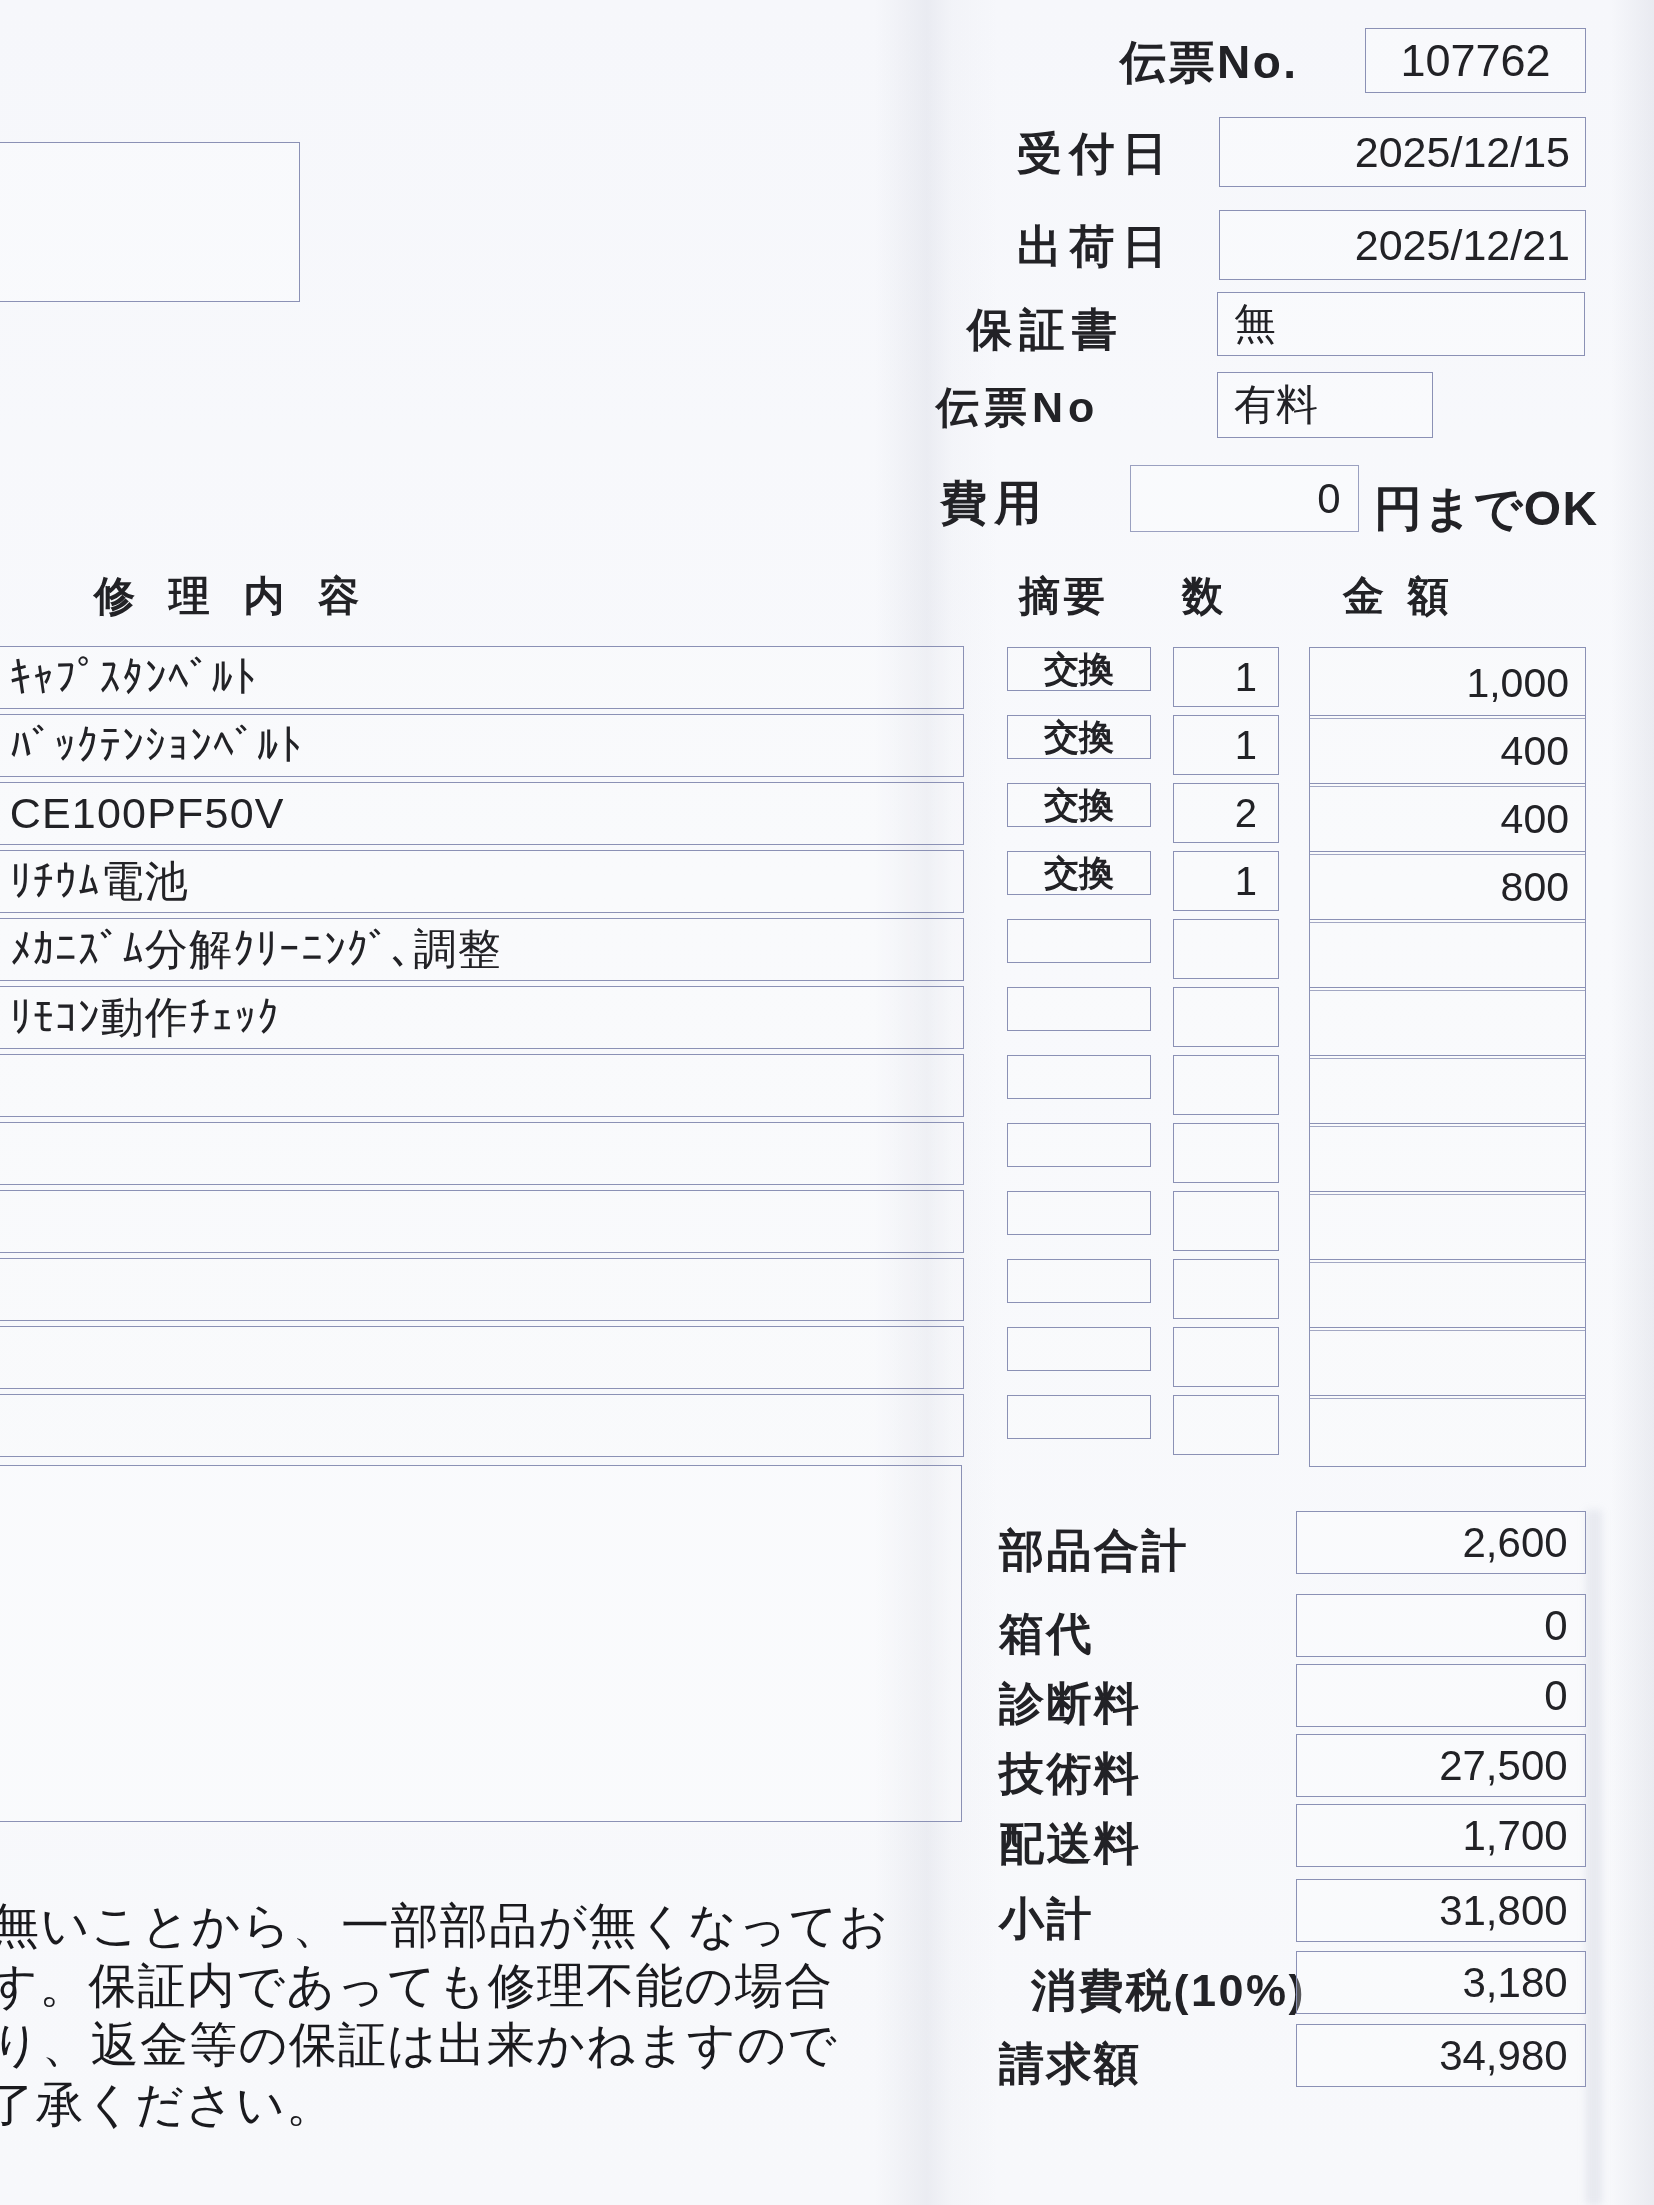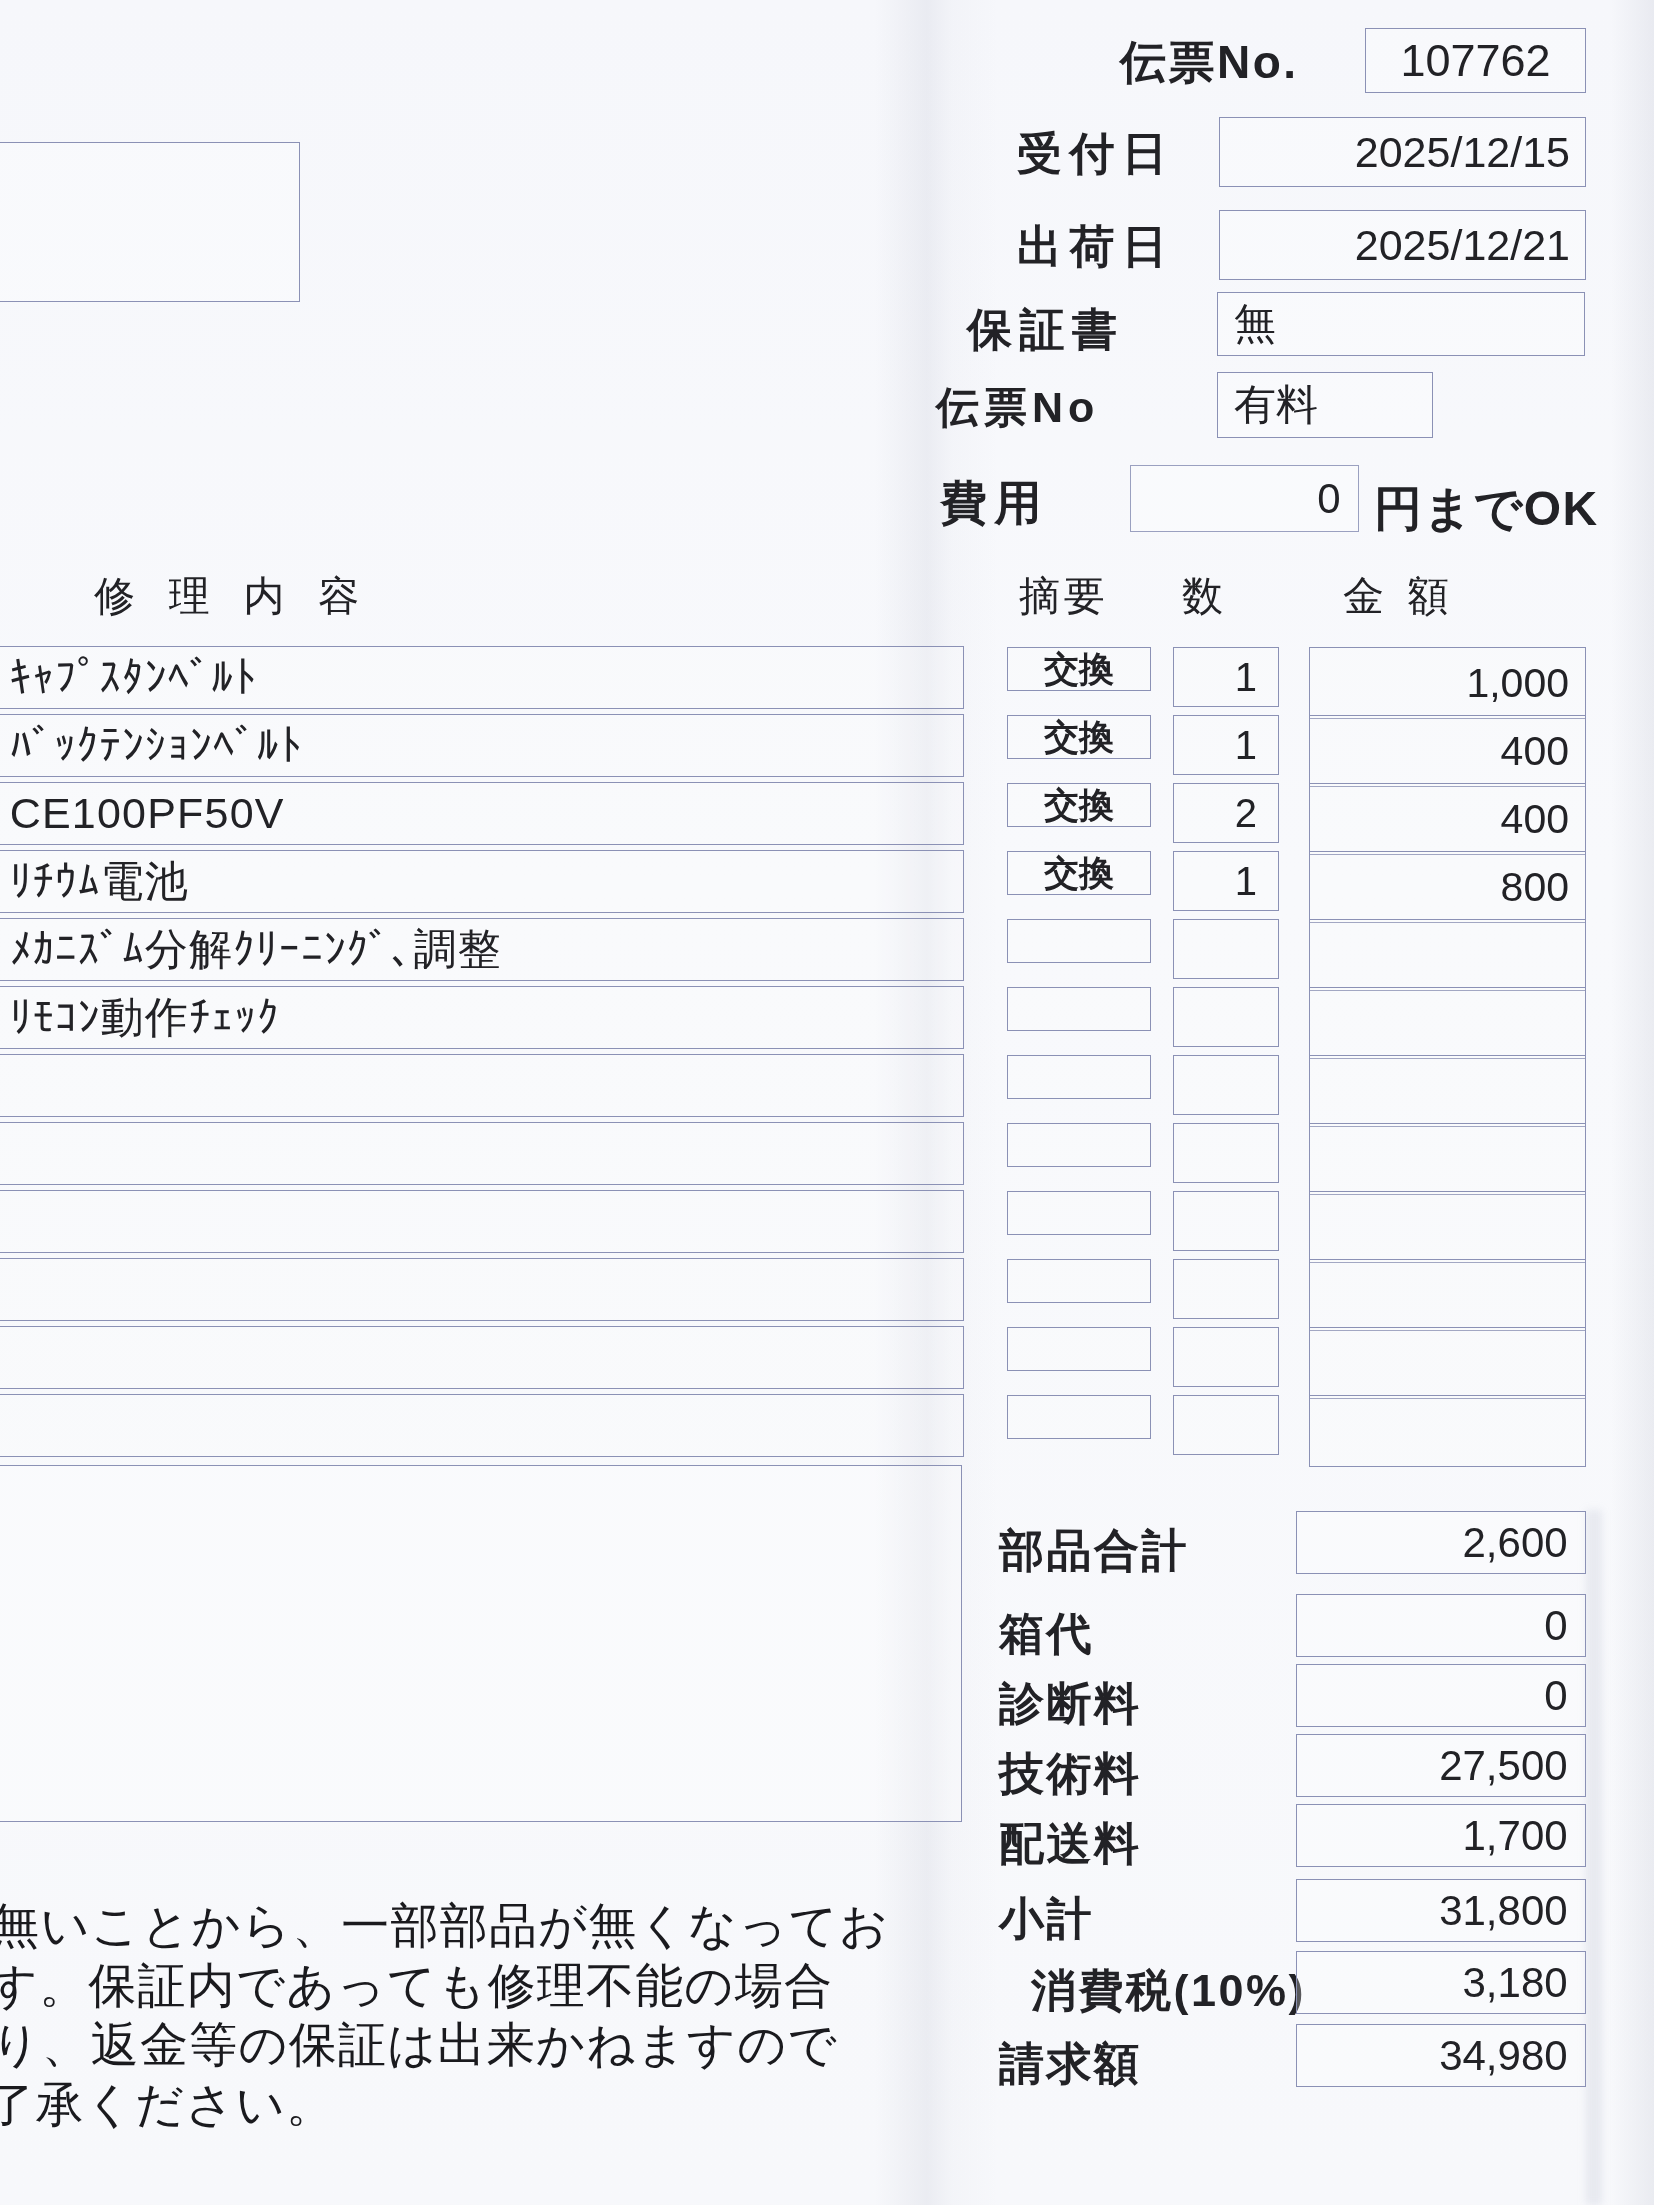--- a/index.html
+++ b/index.html
@@ -23,21 +23,21 @@
     background:linear-gradient(90deg,rgba(125,131,158,0) 0%,rgba(125,131,158,0.10) 42%,rgba(125,131,158,0.03) 62%,rgba(125,131,158,0) 100%);}
   .edge{position:absolute;top:0;bottom:0;right:0;width:43px;
     background:linear-gradient(90deg,rgba(115,121,148,0) 0%,rgba(115,121,148,0.10) 100%);}
   .streak{position:absolute;left:1586px;top:1510px;bottom:0;width:16px;
     background:rgba(138,144,170,0.14);filter:blur(4.3px);}
   .box{position:absolute;border:1.9px solid var(--bd);box-sizing:border-box;background:rgba(255,255,255,0.25);}
   .flabel{position:absolute;font-weight:700;white-space:nowrap;letter-spacing:7.5px;color:var(--ink);}
   .val{display:flex;align-items:center;}
   .v-right{justify-content:flex-end;}
   .v-center{justify-content:center;}
-  .thead{position:absolute;font-weight:400;white-space:nowrap;font-size:41px;color:var(--ink);}
+  .thead{position:absolute;font-weight:700;white-space:nowrap;font-size:41px;color:var(--ink);}
   .r{position:absolute;left:0;width:1654px;height:63px;}
   .cell{position:absolute;border:1.9px solid var(--bd);box-sizing:border-box;display:flex;align-items:center;background:rgba(255,255,255,0.2);}
   .c-content{left:-8.7px;width:973px;top:0;height:63px;padding-left:17.4px;font-size:43px;letter-spacing:1.2px;}
   .c-summary{left:1007px;width:144px;top:1.2px;height:44px;justify-content:center;font-size:35px;font-weight:700;}
   .c-qty{left:1173px;width:106px;top:1.2px;height:60px;justify-content:flex-end;padding-right:21px;font-size:40px;}
   .c-amount{left:1309px;width:277px;top:1.2px;height:72px;justify-content:flex-end;padding-right:16px;font-size:41px;}
   .t-label{position:absolute;left:999px;font-size:45px;font-weight:700;white-space:nowrap;letter-spacing:2.5px;}
   .t-box{position:absolute;left:1296px;width:290px;height:63px;border:1.9px solid var(--bd);box-sizing:border-box;
     display:flex;align-items:center;justify-content:flex-end;padding-right:17.4px;font-size:42px;background:rgba(255,255,255,0.25);}
   .notice-line{position:absolute;font-family:"Liberation Serif","DejaVu Serif",serif;

